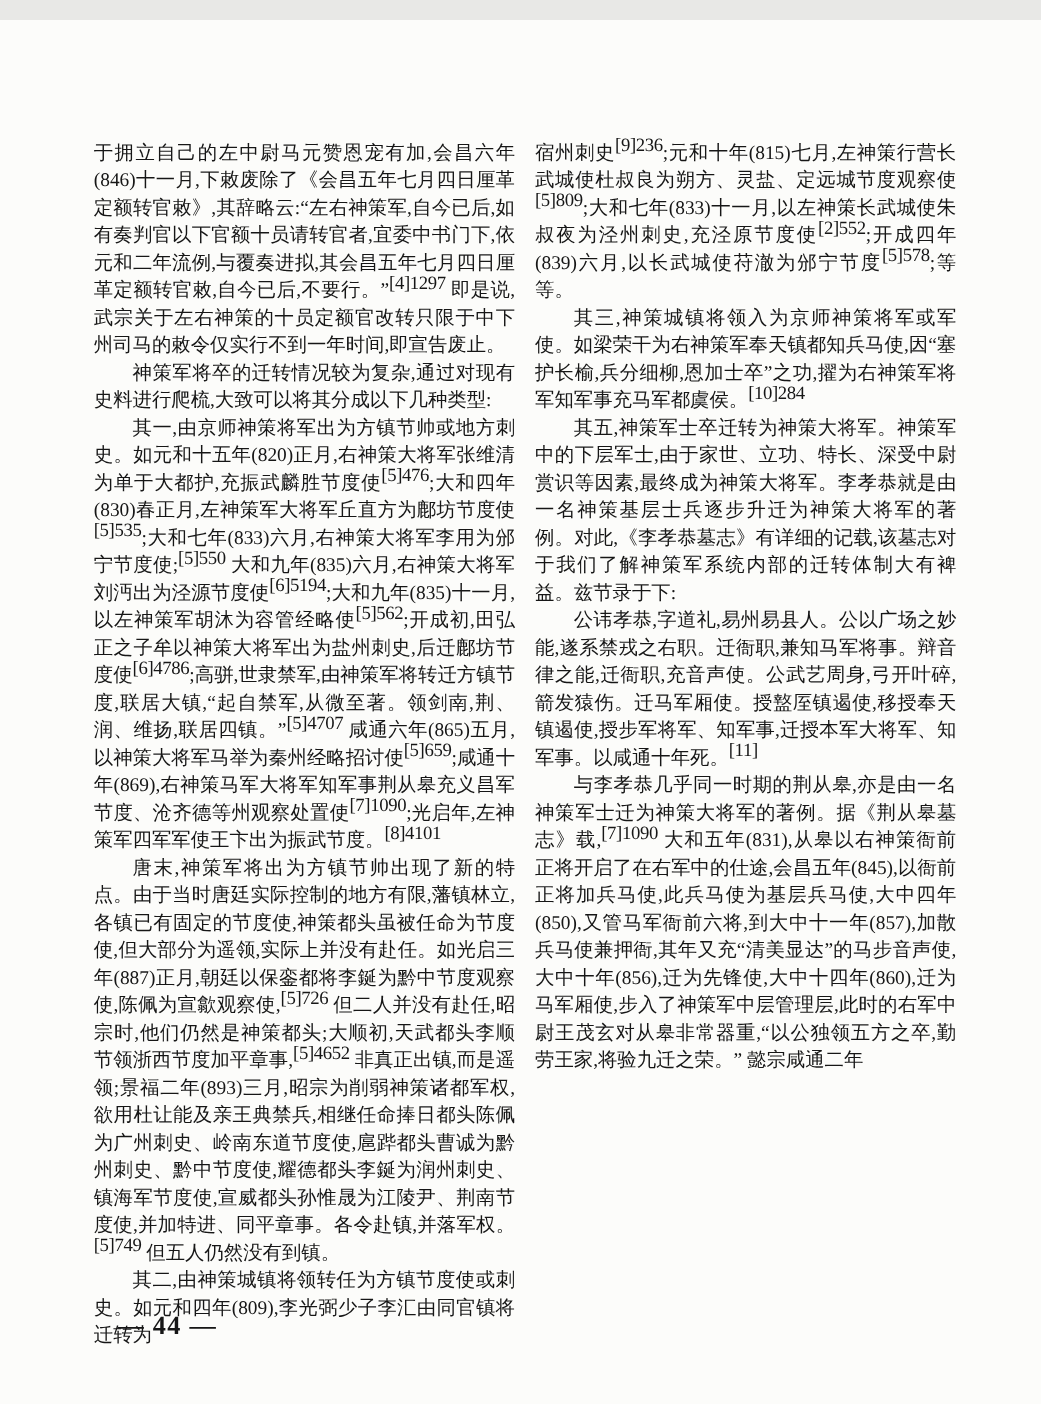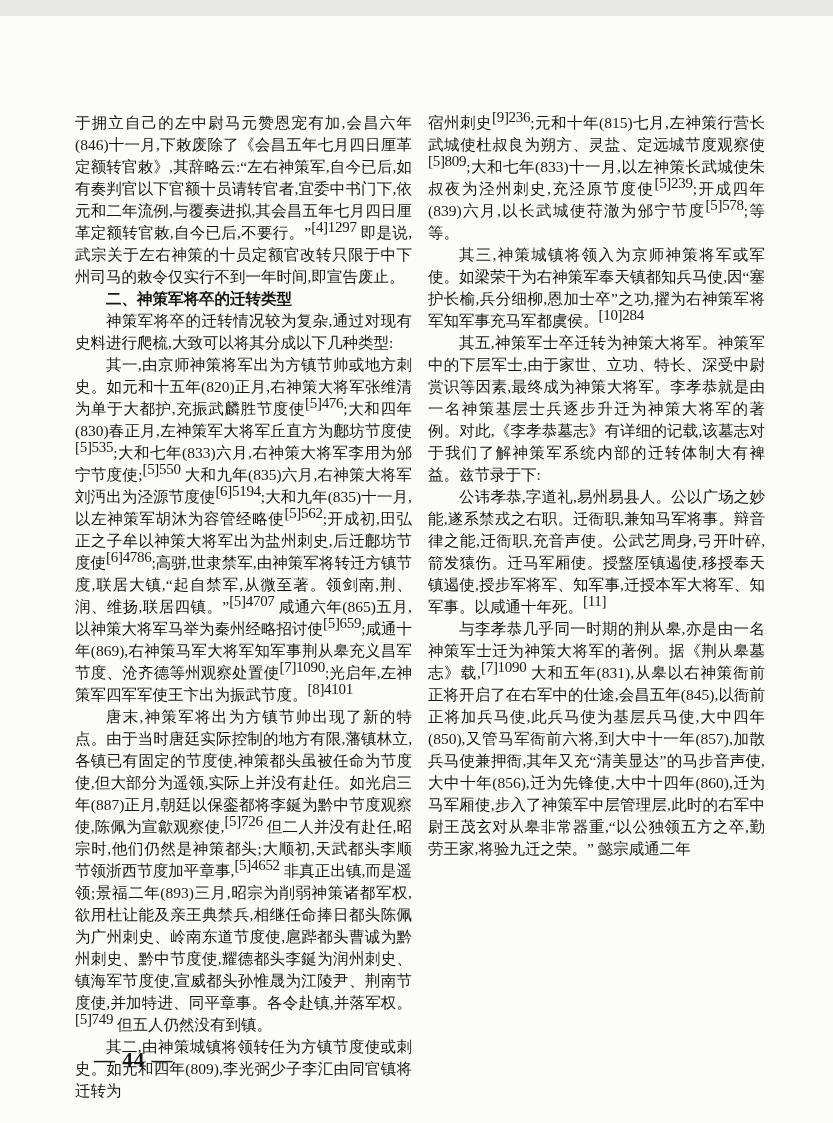--- a/index.html
+++ b/index.html
@@ -53,28 +53,27 @@
     letter-spacing: 1px;
   }
 </style>
 </head>
 <body>
 
 <div class="sheet">
   <div class="columns">
     <div class="col">
         <p class="para body">于拥立自己的左中尉马元赞恩宠有加,会昌六年(846)十一月,下敕废除了《会昌五年七月四日厘革定额转官敕》,其辞略云:“左右神策军,自今已后,如有奏判官以下官额十员请转官者,宜委中书门下,依元和二年流例,与覆奏进拟,其会昌五年七月四日厘革定额转官敕,自今已后,不要行。”<sup class="cite">[4]1297</sup> 即是说,武宗关于左右神策的十员定额官改转只限于中下州司马的敕令仅实行不到一年时间,即宣告废止。</p>
-        <p class="para heading indent">二、神策军将卒的迁转类型</p>
         <p class="para body indent">神策军将卒的迁转情况较为复杂,通过对现有史料进行爬梳,大致可以将其分成以下几种类型:</p>
         <p class="para body indent">其一,由京师神策将军出为方镇节帅或地方刺史。如元和十五年(820)正月,右神策大将军张维清为单于大都护,充振武麟胜节度使<sup class="cite">[5]476</sup>;大和四年(830)春正月,左神策军大将军丘直方为鄜坊节度使<sup class="cite">[5]535</sup>;大和七年(833)六月,右神策大将军李用为邠宁节度使;<sup class="cite">[5]550</sup> 大和九年(835)六月,右神策大将军刘沔出为泾源节度使<sup class="cite">[6]5194</sup>;大和九年(835)十一月,以左神策军胡沐为容管经略使<sup class="cite">[5]562</sup>;开成初,田弘正之子牟以神策大将军出为盐州刺史,后迁鄜坊节度使<sup class="cite">[6]4786</sup>;高骈,世隶禁军,由神策军将转迁方镇节度,联居大镇,“起自禁军,从微至著。领剑南,荆、润、维扬,联居四镇。”<sup class="cite">[5]4707</sup> 咸通六年(865)五月,以神策大将军马举为秦州经略招讨使<sup class="cite">[5]659</sup>;咸通十年(869),右神策马军大将军知军事荆从皋充义昌军节度、沧齐德等州观察处置使<sup class="cite">[7]1090</sup>;光启年,左神策军四军军使王卞出为振武节度。<sup class="cite">[8]4101</sup></p>
         <p class="para body indent">唐末,神策军将出为方镇节帅出现了新的特点。由于当时唐廷实际控制的地方有限,藩镇林立,各镇已有固定的节度使,神策都头虽被任命为节度使,但大部分为遥领,实际上并没有赴任。如光启三年(887)正月,朝廷以保銮都将李鋋为黔中节度观察使,陈佩为宣歙观察使,<sup class="cite">[5]726</sup> 但二人并没有赴任,昭宗时,他们仍然是神策都头;大顺初,天武都头李顺节领浙西节度加平章事,<sup class="cite">[5]4652</sup> 非真正出镇,而是遥领;景福二年(893)三月,昭宗为削弱神策诸都军权,欲用杜让能及亲王典禁兵,相继任命捧日都头陈佩为广州刺史、岭南东道节度使,扈跸都头曹诚为黔州刺史、黔中节度使,耀德都头李鋋为润州刺史、镇海军节度使,宣威都头孙惟晟为江陵尹、荆南节度使,并加特进、同平章事。各令赴镇,并落军权。<sup class="cite">[5]749</sup> 但五人仍然没有到镇。</p>
         <p class="para body indent">其二,由神策城镇将领转任为方镇节度使或刺史。如元和四年(809),李光弼少子李汇由同官镇将迁转为</p>
       </div>
     <div class="col">
-        <p class="para body">宿州刺史<sup class="cite">[9]236</sup>;元和十年(815)七月,左神策行营长武城使杜叔良为朔方、灵盐、定远城节度观察使<sup class="cite">[5]809</sup>;大和七年(833)十一月,以左神策长武城使朱叔夜为泾州刺史,充泾原节度使<sup class="cite">[5]239</sup>;开成四年(839)六月,以长武城使苻澈为邠宁节度<sup class="cite">[5]578</sup>;等等。</p>
+        <p class="para body">宿州刺史<sup class="cite">[9]236</sup>;元和十年(815)七月,左神策行营长武城使杜叔良为朔方、灵盐、定远城节度观察使<sup class="cite">[5]809</sup>;大和七年(833)十一月,以左神策长武城使朱叔夜为泾州刺史,充泾原节度使<sup class="cite">[2]552</sup>;开成四年(839)六月,以长武城使苻澈为邠宁节度<sup class="cite">[5]578</sup>;等等。</p>
         <p class="para body indent">其三,神策城镇将领入为京师神策将军或军使。如梁荣干为右神策军奉天镇都知兵马使,因“塞护长榆,兵分细柳,恩加士卒”之功,擢为右神策军将军知军事充马军都虞侯。<sup class="cite">[10]284</sup></p>
         <p class="para body indent">其五,神策军士卒迁转为神策大将军。神策军中的下层军士,由于家世、立功、特长、深受中尉赏识等因素,最终成为神策大将军。李孝恭就是由一名神策基层士兵逐步升迁为神策大将军的著例。对此,《李孝恭墓志》有详细的记载,该墓志对于我们了解神策军系统内部的迁转体制大有裨益。兹节录于下:</p>
         <p class="para quote indent">公讳孝恭,字道礼,易州易县人。公以广场之妙能,遂系禁戎之右职。迁衙职,兼知马军将事。辩音律之能,迁衙职,充音声使。公武艺周身,弓开叶碎,箭发猿伤。迁马军厢使。授盩厔镇遏使,移授奉天镇遏使,授步军将军、知军事,迁授本军大将军、知军事。以咸通十年死。<sup class="cite">[11]</sup></p>
         <p class="para body indent">与李孝恭几乎同一时期的荆从皋,亦是由一名神策军士迁为神策大将军的著例。据《荆从皋墓志》载,<sup class="cite">[7]1090</sup> 大和五年(831),从皋以右神策衙前正将开启了在右军中的仕途,会昌五年(845),以衙前正将加兵马使,此兵马使为基层兵马使,大中四年(850),又管马军衙前六将,到大中十一年(857),加散兵马使兼押衙,其年又充“清美显达”的马步音声使,大中十年(856),迁为先锋使,大中十四年(860),迁为马军厢使,步入了神策军中层管理层,此时的右军中尉王茂玄对从皋非常器重,“以公独领五方之卒,勤劳王家,将验九迁之荣。” 懿宗咸通二年</p>
       </div>
   </div>
   <div class="footer">— 44 —</div>
 </div>
 
 </body></html>

